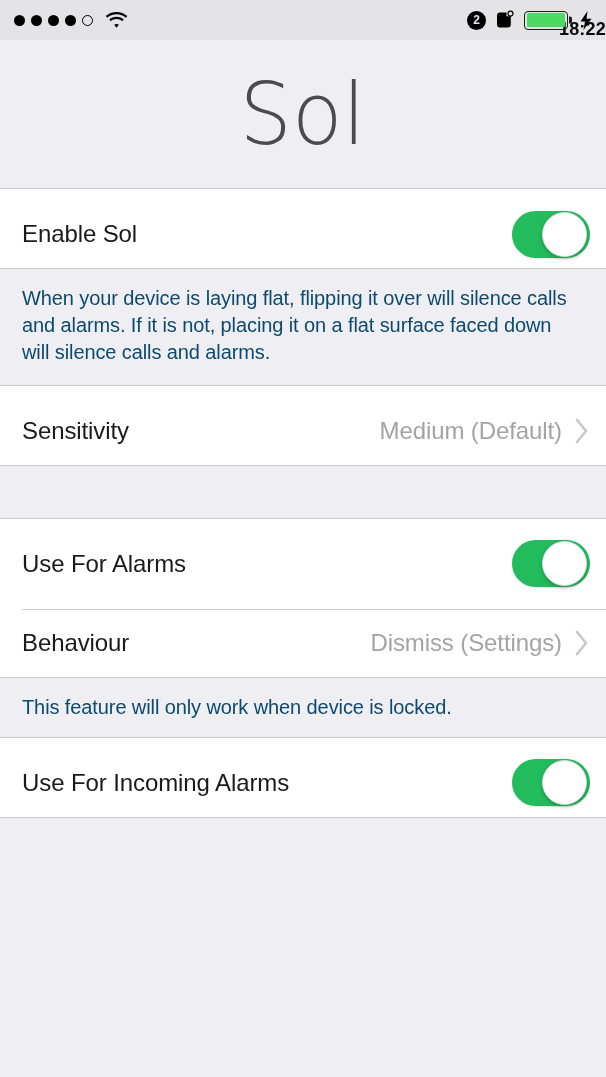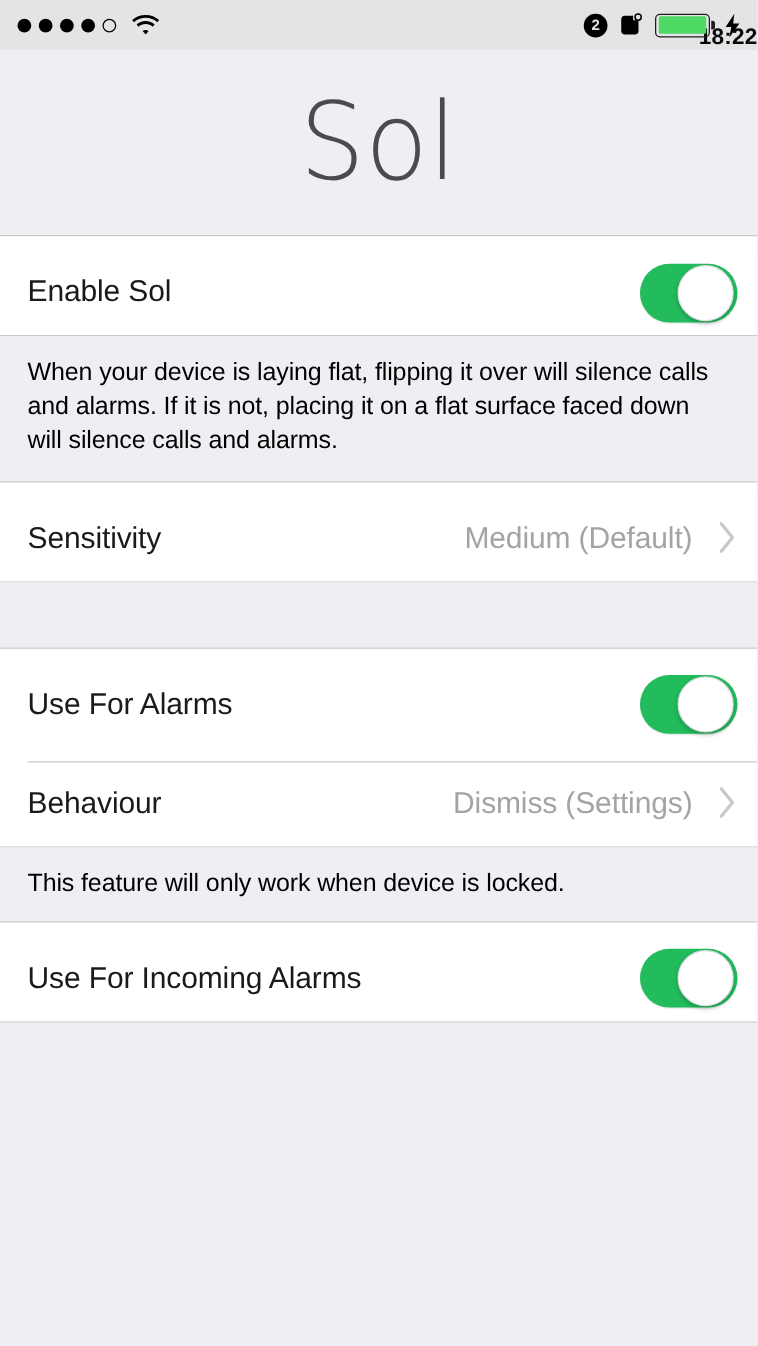--- a/index.html
+++ b/index.html
@@ -187,22 +187,22 @@
     background: #c9c9cd;
   }
   .row-label {
     font-size: 24px;
     color: #1a1a1a;
     letter-spacing: -0.1px;
   }
   .row-right {
     margin-left: auto;
     display: flex;
-    align-items: flex-start;
-    gap: 20px;
+    align-items: center;
+    gap: 12px;
   }
   .row-value {
     font-size: 24px;
     color: #a3a3a8;
     letter-spacing: -0.1px;
   }
   .chevron-right-icon { display: block; }
 
   
   .toggle {
@@ -226,21 +226,21 @@
     border: 1px solid #dcdce0;
     box-sizing: border-box;
     box-shadow: 0 2px 4px rgba(0,0,0,0.22);
   }
 
   
   .footer-note {
     padding: 16px 22px 18px 22px;
     font-size: 20px;
     line-height: 1.36;
-    color: #000000;
+    color: #0c4a6e;
     background: #efeef3;
     letter-spacing: -0.1px;
   }
   .footer-note.tight {
     padding-top: 16px;
     padding-bottom: 16px;
   }
   .gap {
     height: 52px;
     background: #efeef3;

